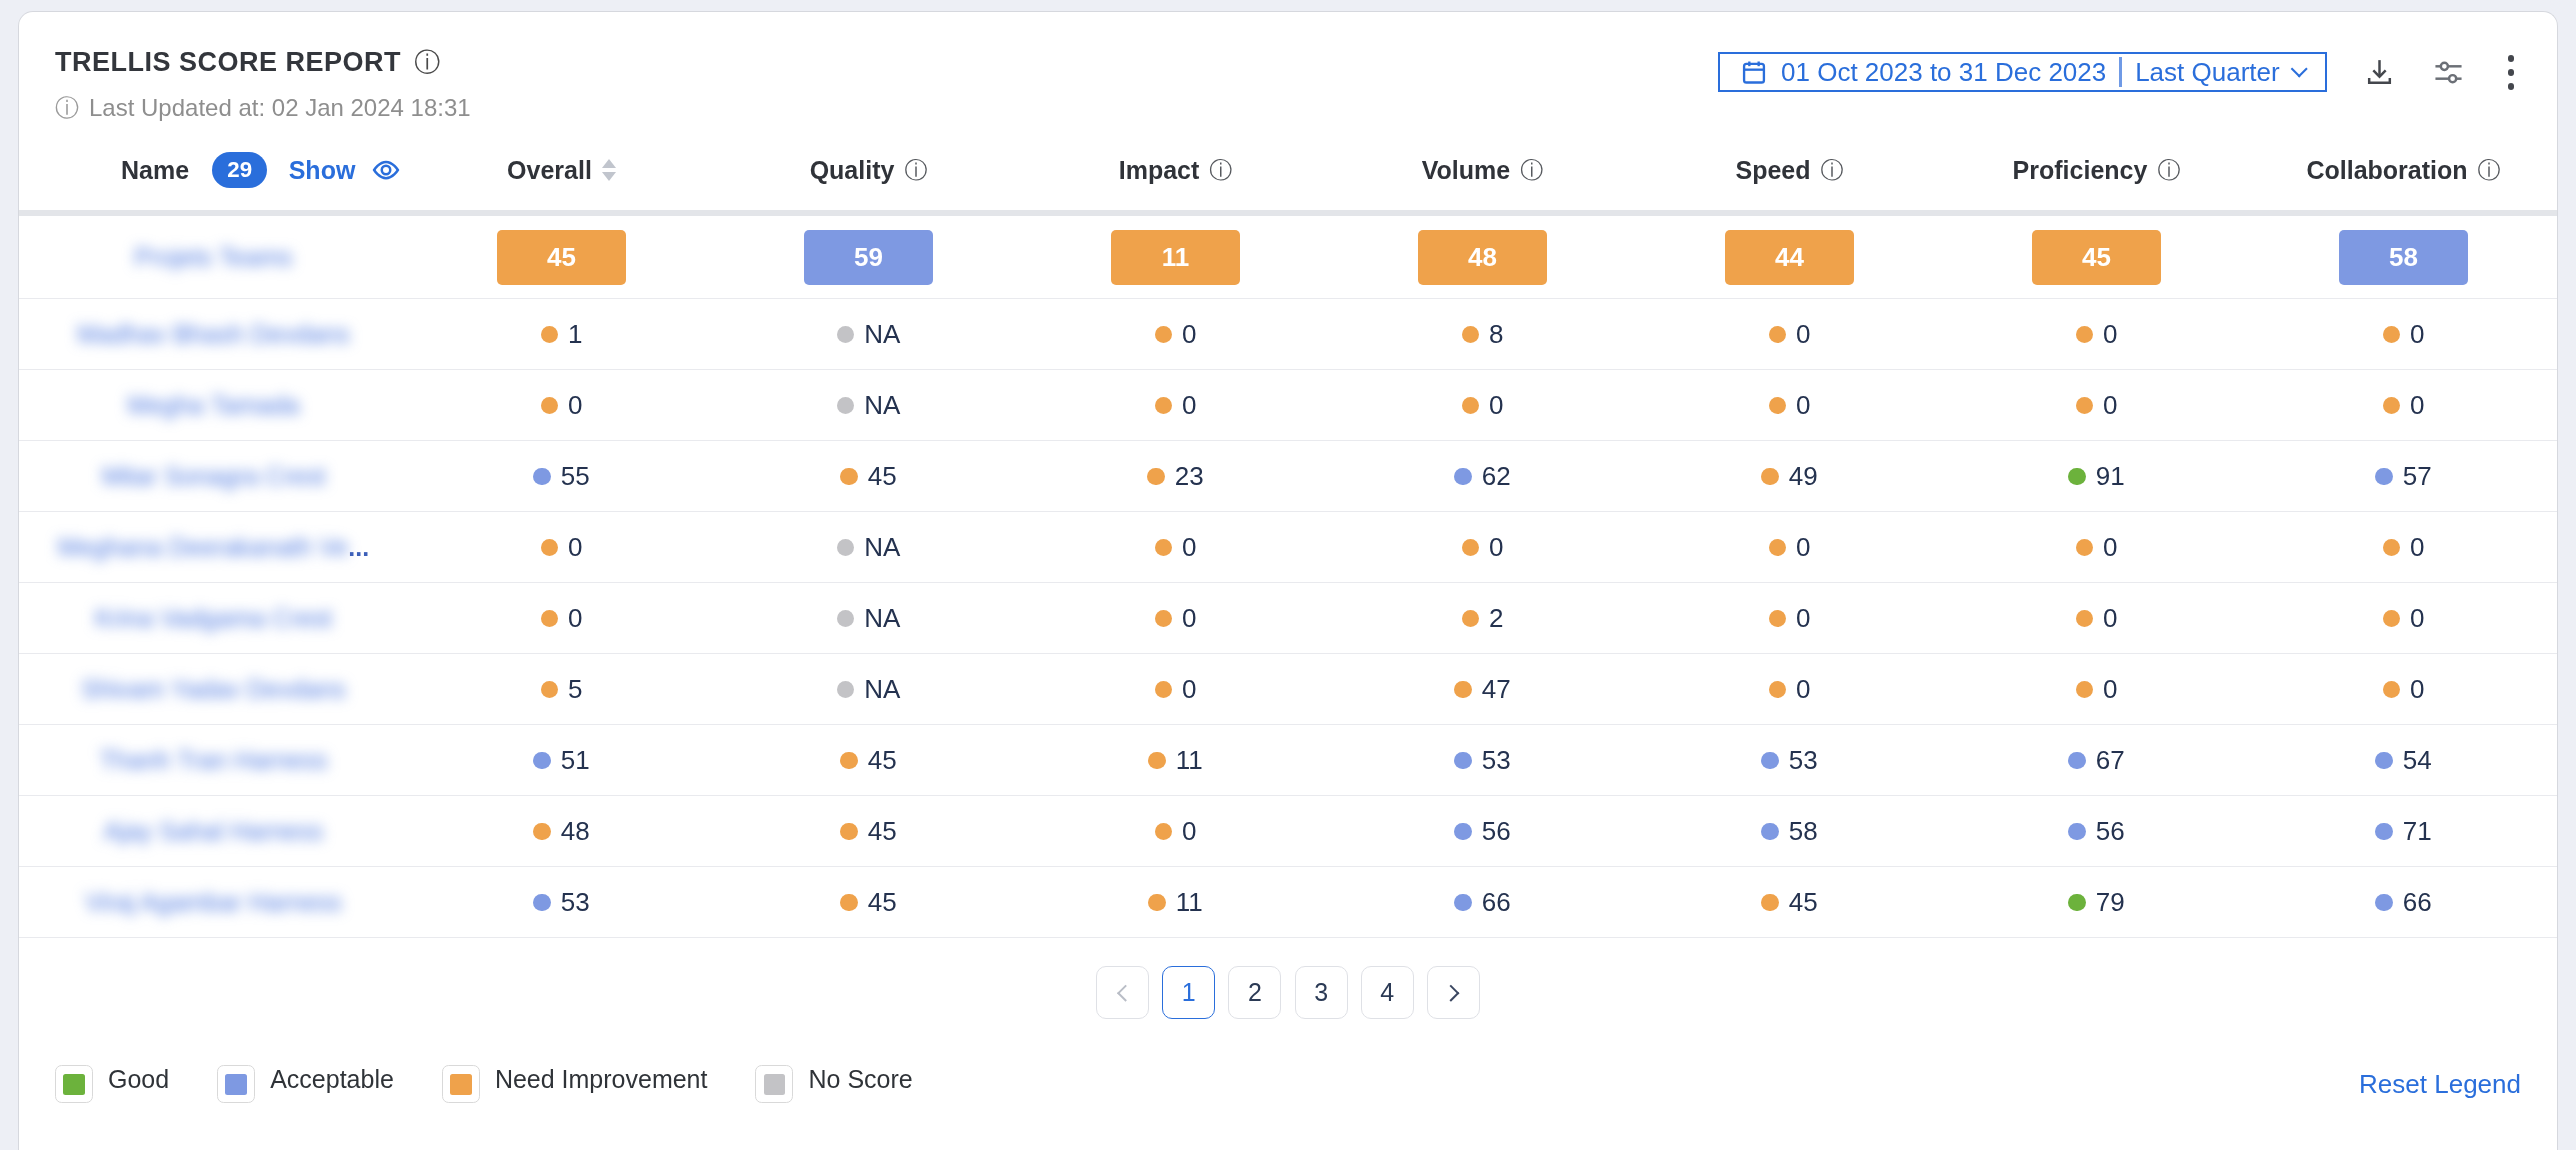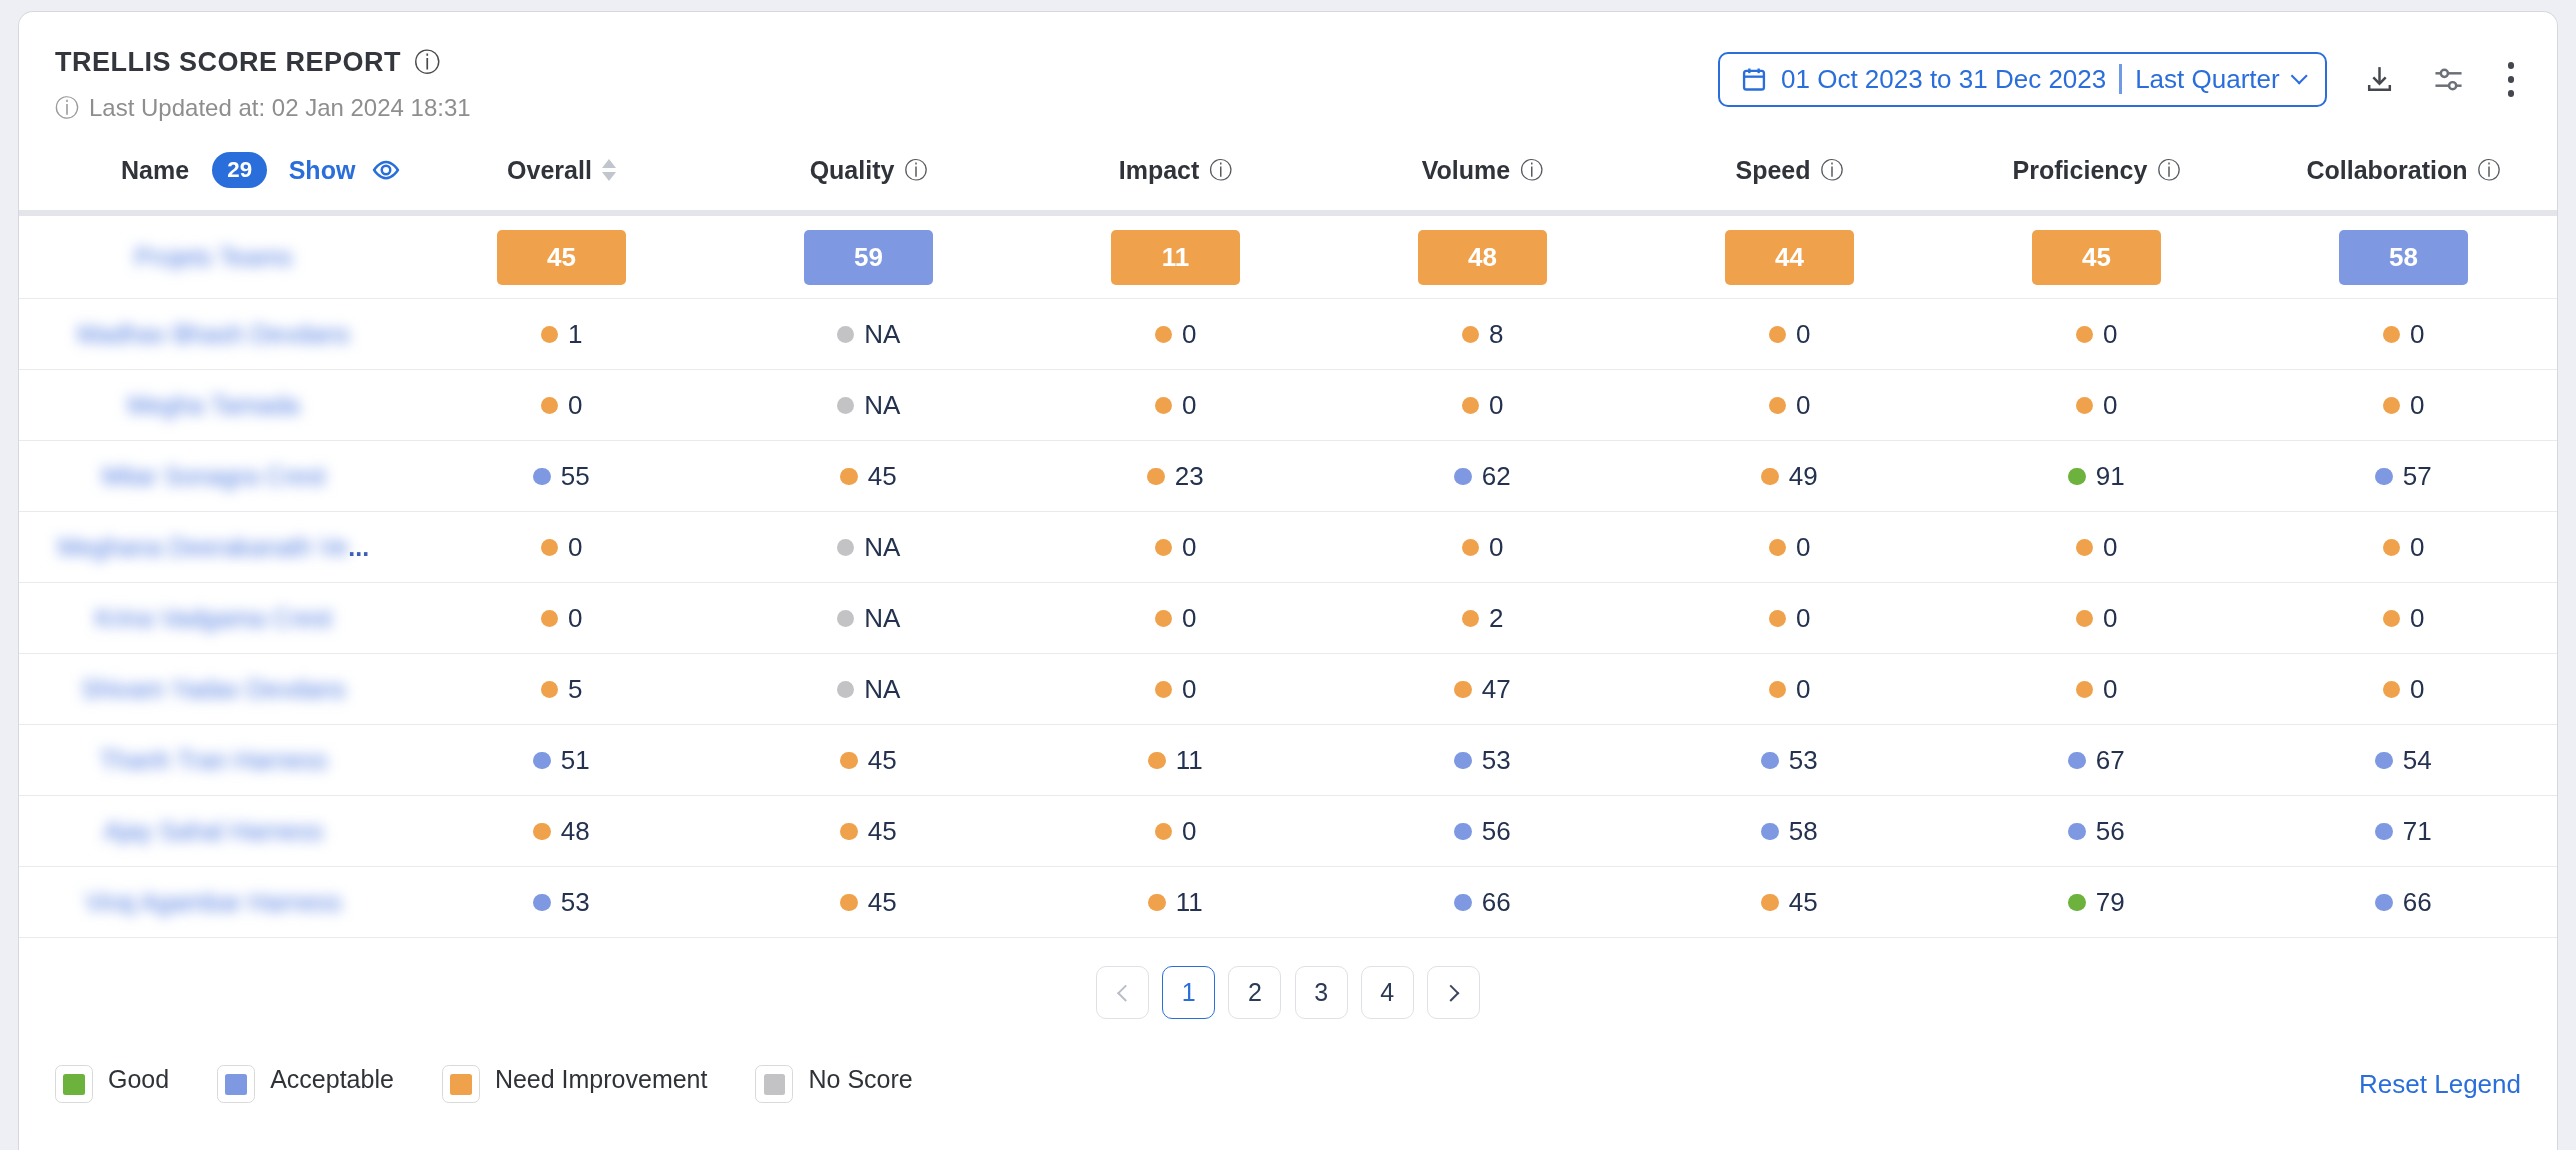--- a/index.html
+++ b/index.html
@@ -20,22 +20,22 @@
   
   .card-header { display:flex; justify-content:space-between; align-items:flex-start; padding:10px 36px 0 36px; }
   .title-row { display:flex; align-items:center; gap:13.2px; }
   .title { font-size:27px; font-weight:700; letter-spacing:0.5px; color:#33363c; }
   .info-glyph { font-style:normal; color:#4a4a4a; font-size:26px; line-height:1; }
   .updated-row { margin-top:16.6px; display:flex; align-items:center; gap:10px; color:#8e8e8e; font-size:24px; }
   .updated-row .info-glyph { color:#9b9b9b; font-size:24px; }
   .controls { display:flex; align-items:center; gap:36px; margin-top:5px; }
   .date-btn {
     display:flex; align-items:center; gap:13.2px;
-    height:55px; padding:0 20px;
-    border:2.5px solid #2a6edb; border-radius:10px;
+    height:40px; padding:0 20px;
+    border:2.5px solid #2a6edb; border-radius:0;
     color:#2a6edb; font-size:26px; background:#fff; cursor:pointer;
   }
   .date-sep { width:2.5px; height:30px; background:#6f9ae6; }
   .chev { display:inline-block; width:12.4px; height:12.4px; border-right:2.5px solid currentColor; border-bottom:2.5px solid currentColor; }
   .chev.down { transform:rotate(45deg); margin-top:-6.6px; }
   .chev.left { transform:rotate(135deg); margin-left:5px; }
   .chev.right { transform:rotate(-45deg); margin-right:5px; }
   .icon-btn { background:none; border:none; cursor:pointer; display:flex; align-items:center; }
   .kebab { display:flex; flex-direction:column; gap:7.4px; padding:3.3px 6.6px; }
   .kebab i { width:6.6px; height:6.6px; border-radius:50%; background:#44474d; }

